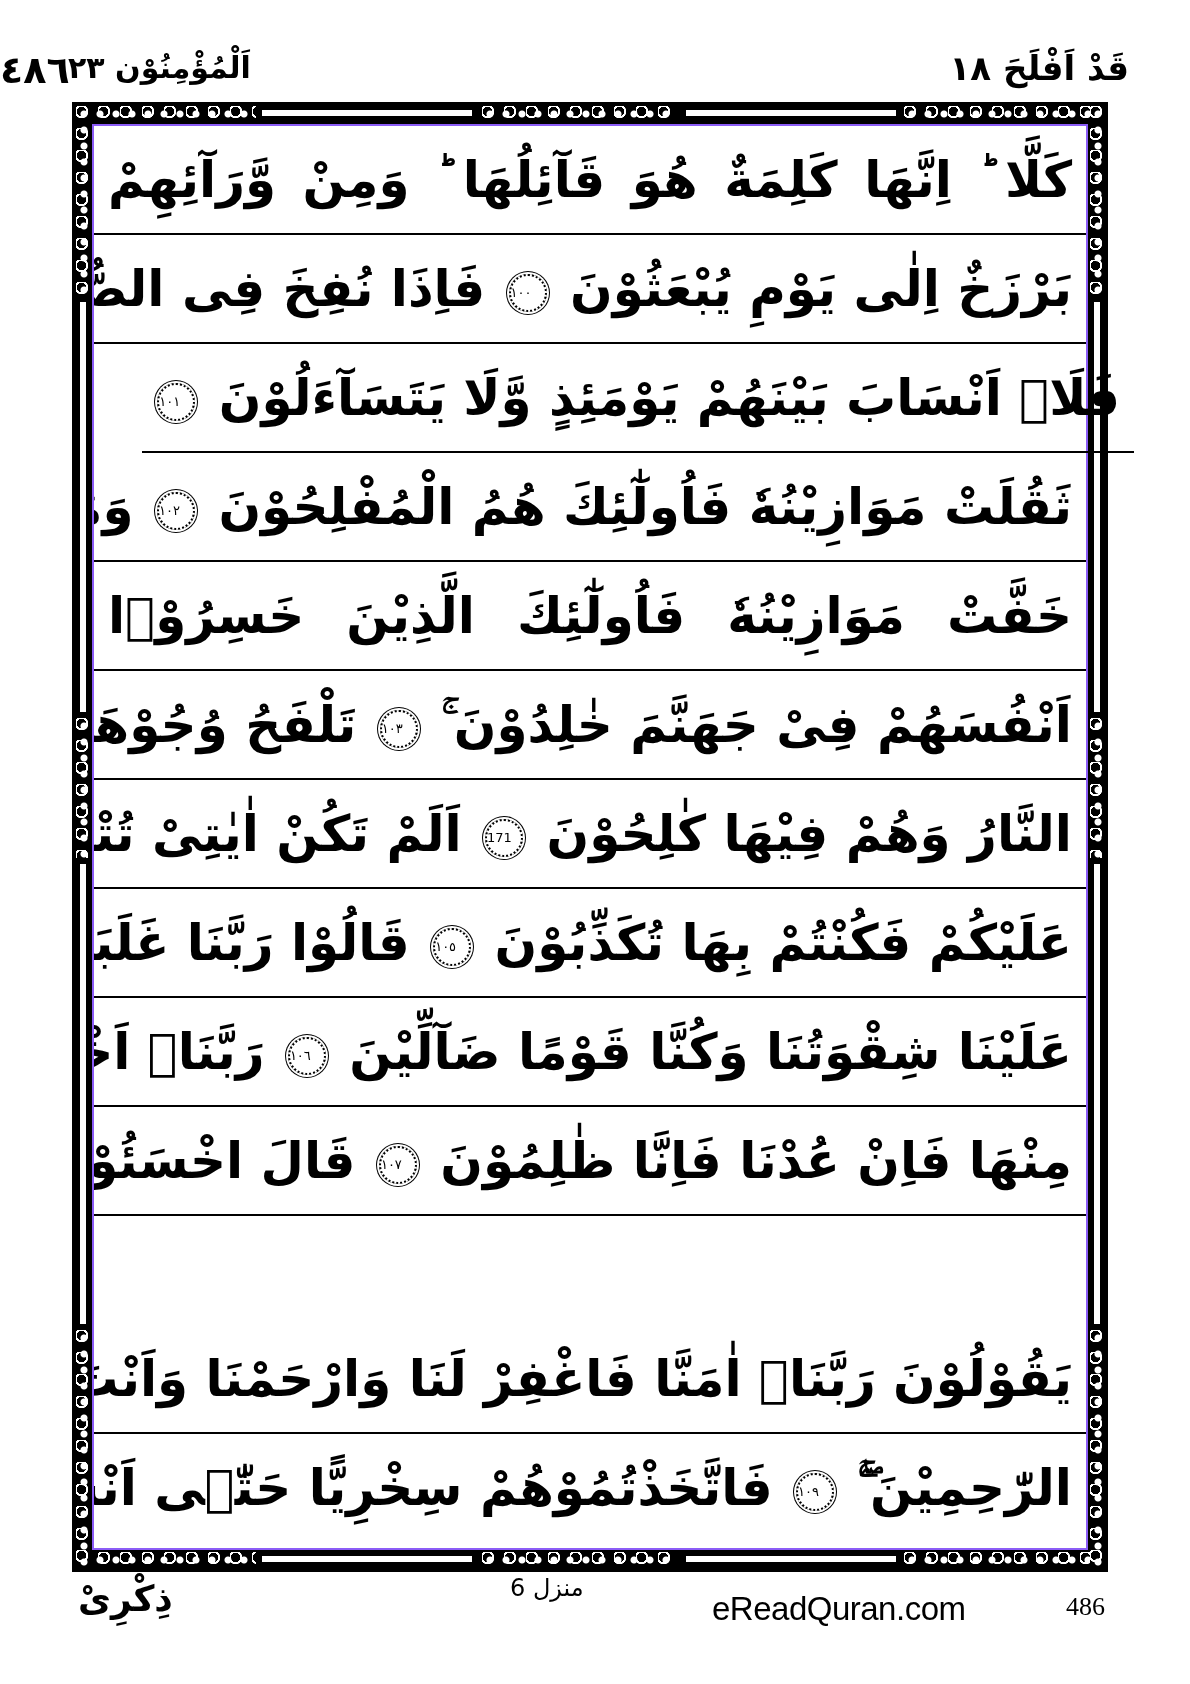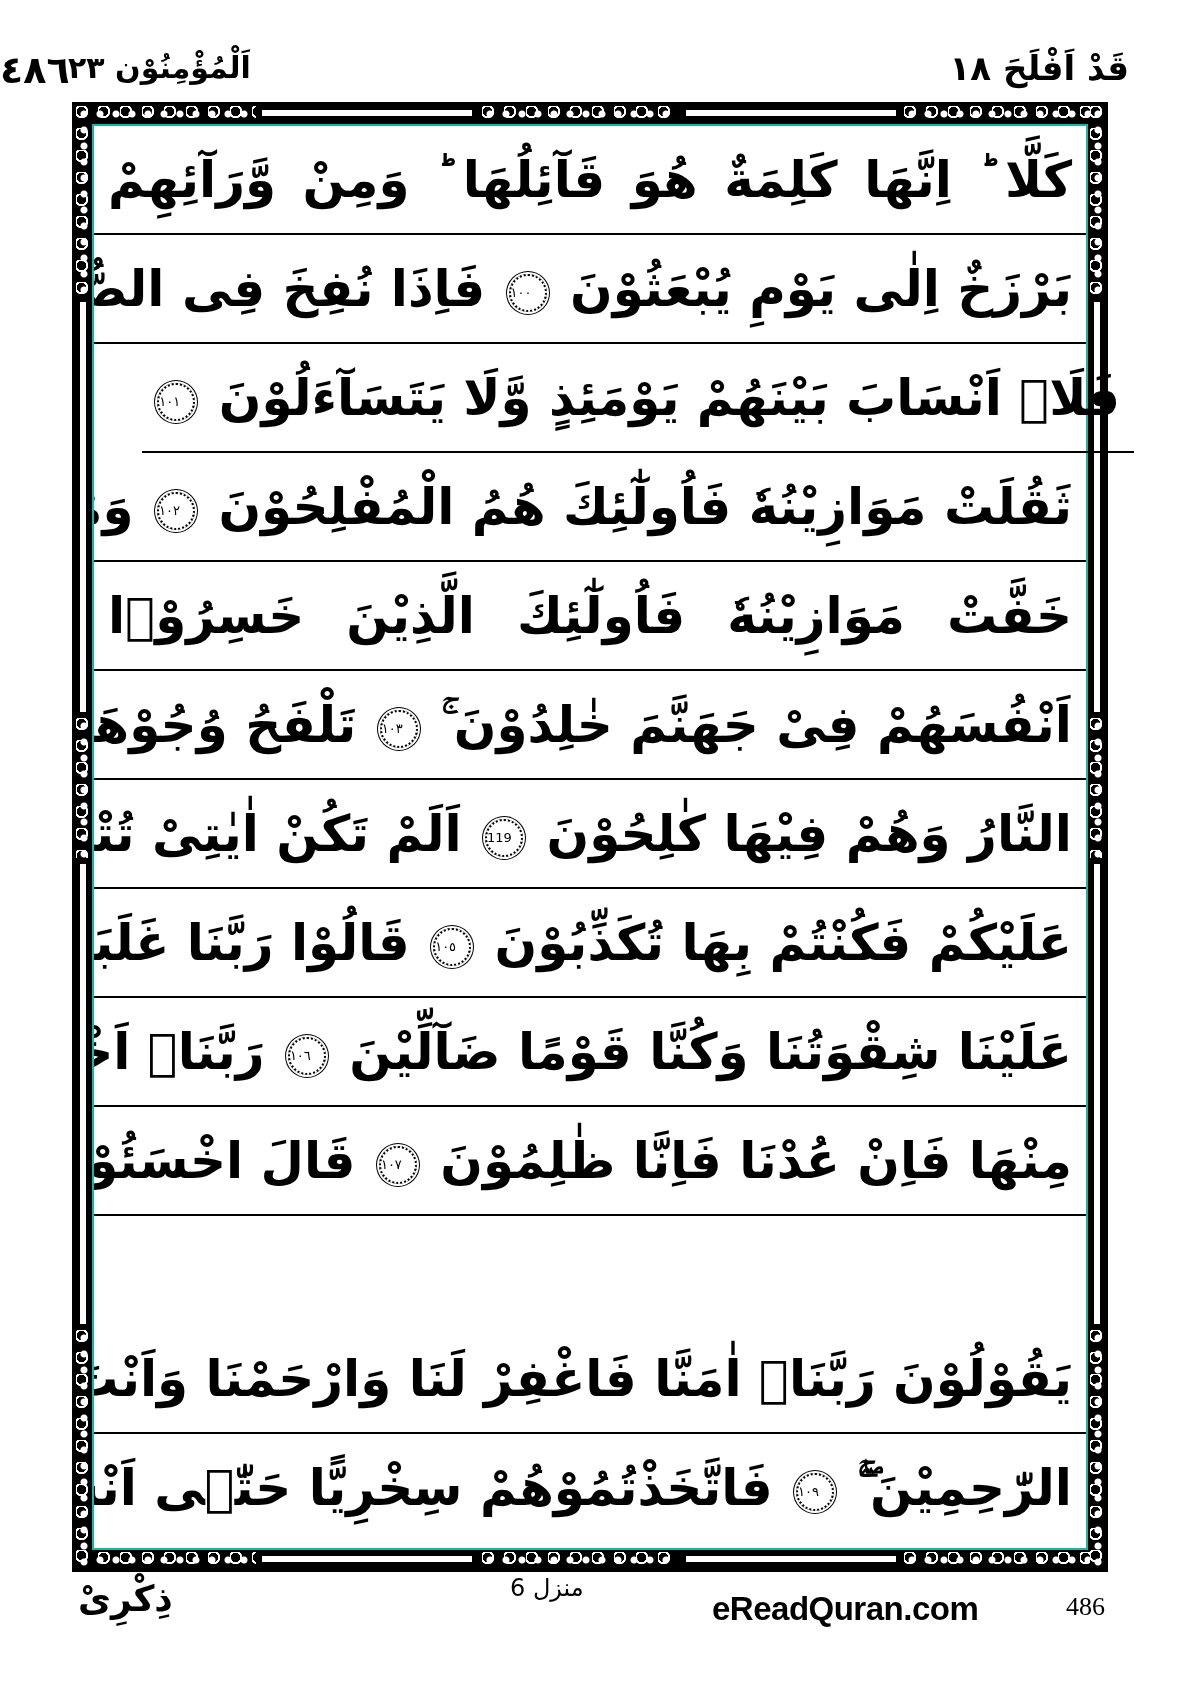--- a/index.html
+++ b/index.html
@@ -14,39 +14,39 @@
   .frame { position:absolute; left:72px; top:102px; width:1036px; height:1470px;
            background:#000; box-sizing:border-box; }
   
   .orn { position:absolute; background:
           radial-gradient(circle at 50% 50%, #fff 0 3px, transparent 4px) 0 0/16px 16px,
           radial-gradient(circle at 25% 25%, transparent 0 5px, #fff 5px 6.5px, transparent 7px) 0 0/22px 22px,
           #000; }
   .slot { position:absolute; background:#fff; }
 
   .inner { position:absolute; left:20px; top:22px; width:996px; height:1426px;
-           background:#fff; border:2px solid #14b8a6; box-sizing:border-box; }
+           background:#fff; border:2px solid #8b5cf6; box-sizing:border-box; }
 
   .line { position:absolute; left:0; width:992px; height:109px; box-sizing:border-box;
           border-bottom:2px solid #000; direction:rtl; text-align:justify;
           text-align-last:justify; padding:8px 14px 0 14px;
           font-family:"DejaVu Sans", sans-serif; font-weight:bold; font-size:50px;
           line-height:92px; white-space:nowrap; overflow:hidden; color:#000; }
   .line:last-child { border-bottom:none; }
 
   .ayah { display:inline-block; width:34px; height:34px; border-radius:50%;
           border:2px dotted #000; box-shadow:0 0 0 2px #fff, 0 0 0 3px #000;
           font-size:13px; line-height:34px; text-align:left; vertical-align:middle;
           font-weight:normal; direction:ltr; margin:0 6px; }
 
   .footer { position:absolute; top:1578px; left:0; width:958px; height:70px; }
   .ftr-left { position:absolute; left:78px; top:0; font-size:36px; font-weight:bold; direction:rtl; }
   .ftr-mid  { position:absolute; left:510px; top:-4px; font-size:24px; direction:rtl; }
   .ftr-site { position:absolute; left:712px; top:12px; font-family:"Liberation Sans", sans-serif;
-              font-weight:bold; font-size:33px; letter-spacing:-0.5px; }
+              font-weight:normal; font-size:33px; letter-spacing:-0.5px; }
   .ftr-num  { position:absolute; left:1066px; top:14px; font-family:"Liberation Serif", serif;
               font-size:26px; }
 </style>
 </head>
 <body>
 
 <div class="header">
   <div class="hdr-left">اَلْمُؤْمِنُوْن ٢٣</div>
   <div class="hdr-mid">٤٨٦</div>
   <div class="hdr-right">قَدْ اَفْلَحَ ١٨</div>
@@ -78,21 +78,21 @@
   <div class="slot" style="left:1022px;top:762px;width:6px;height:460px;"></div>
   <div class="orn" style="left:1018px;top:1228px;width:14px;height:238px;"></div>
 
   <div class="inner">
     <div class="line" style="top:0px;"><span>كَلَّا ؕ اِنَّهَا كَلِمَةٌ هُوَ قَآئِلُهَا ؕ وَمِنْ وَّرَآئِهِمْ</span></div>
     <div class="line" style="top:109px;"><span>بَرْزَخٌ اِلٰى يَوْمِ يُبْعَثُوْنَ</span> <span class="ayah">١٠٠</span> <span>فَاِذَا نُفِخَ فِى الصُّوْرِ</span></div>
     <div class="line" style="top:218px;margin-left:48px;"><span>فَلَاۤ اَنْسَابَ بَيْنَهُمْ يَوْمَئِذٍ وَّلَا يَتَسَآءَلُوْنَ</span> <span class="ayah">١٠١</span> </div>
     <div class="line" style="top:327px;"><span>ثَقُلَتْ مَوَازِيْنُهٗ فَاُولٰٓئِكَ هُمُ الْمُفْلِحُوْنَ</span> <span class="ayah">١٠٢</span> <span>وَمَنْ</span></div>
     <div class="line" style="top:436px;"><span>خَفَّتْ مَوَازِيْنُهٗ فَاُولٰٓئِكَ الَّذِيْنَ خَسِرُوْۤا</span></div>
     <div class="line" style="top:545px;"><span>اَنْفُسَهُمْ فِىْ جَهَنَّمَ خٰلِدُوْنَ ۚ</span> <span class="ayah">١٠٣</span> <span>تَلْفَحُ وُجُوْهَهُمُ</span></div>
-    <div class="line" style="top:654px;"><span>النَّارُ وَهُمْ فِيْهَا كٰلِحُوْنَ</span> <span class="ayah">119</span> <span>اَلَمْ تَكُنْ اٰيٰتِىْ تُتْلٰى</span></div>
+    <div class="line" style="top:654px;"><span>النَّارُ وَهُمْ فِيْهَا كٰلِحُوْنَ</span> <span class="ayah">171</span> <span>اَلَمْ تَكُنْ اٰيٰتِىْ تُتْلٰى</span></div>
     <div class="line" style="top:763px;"><span>عَلَيْكُمْ فَكُنْتُمْ بِهَا تُكَذِّبُوْنَ</span> <span class="ayah">١٠٥</span> <span>قَالُوْا رَبَّنَا غَلَبَتْ</span></div>
     <div class="line" style="top:872px;"><span>عَلَيْنَا شِقْوَتُنَا وَكُنَّا قَوْمًا ضَآلِّيْنَ</span> <span class="ayah">١٠٦</span> <span>رَبَّنَاۤ اَخْرِجْنَا</span></div>
     <div class="line" style="top:981px;"><span>مِنْهَا فَاِنْ عُدْنَا فَاِنَّا ظٰلِمُوْنَ</span> <span class="ayah">١٠٧</span> <span>قَالَ اخْسَئُوْا فِيْهَا</span></div>
     <div class="line" style="top:1199px;"><span>يَقُوْلُوْنَ رَبَّنَاۤ اٰمَنَّا فَاغْفِرْ لَنَا وَارْحَمْنَا وَاَنْتَ خَيْرُ</span></div>
     <div class="line" style="top:1308px;height:114px;border-bottom:none;"><span>الرّٰحِمِيْنَ ۚۖ</span> <span class="ayah">١٠٩</span> <span>فَاتَّخَذْتُمُوْهُمْ سِخْرِيًّا حَتّٰۤى اَنْسَوْكُمْ</span></div>
   </div>
 </div>
 
 <div class="footer">
   <div class="ftr-left">ذِكْرِىْ</div>

